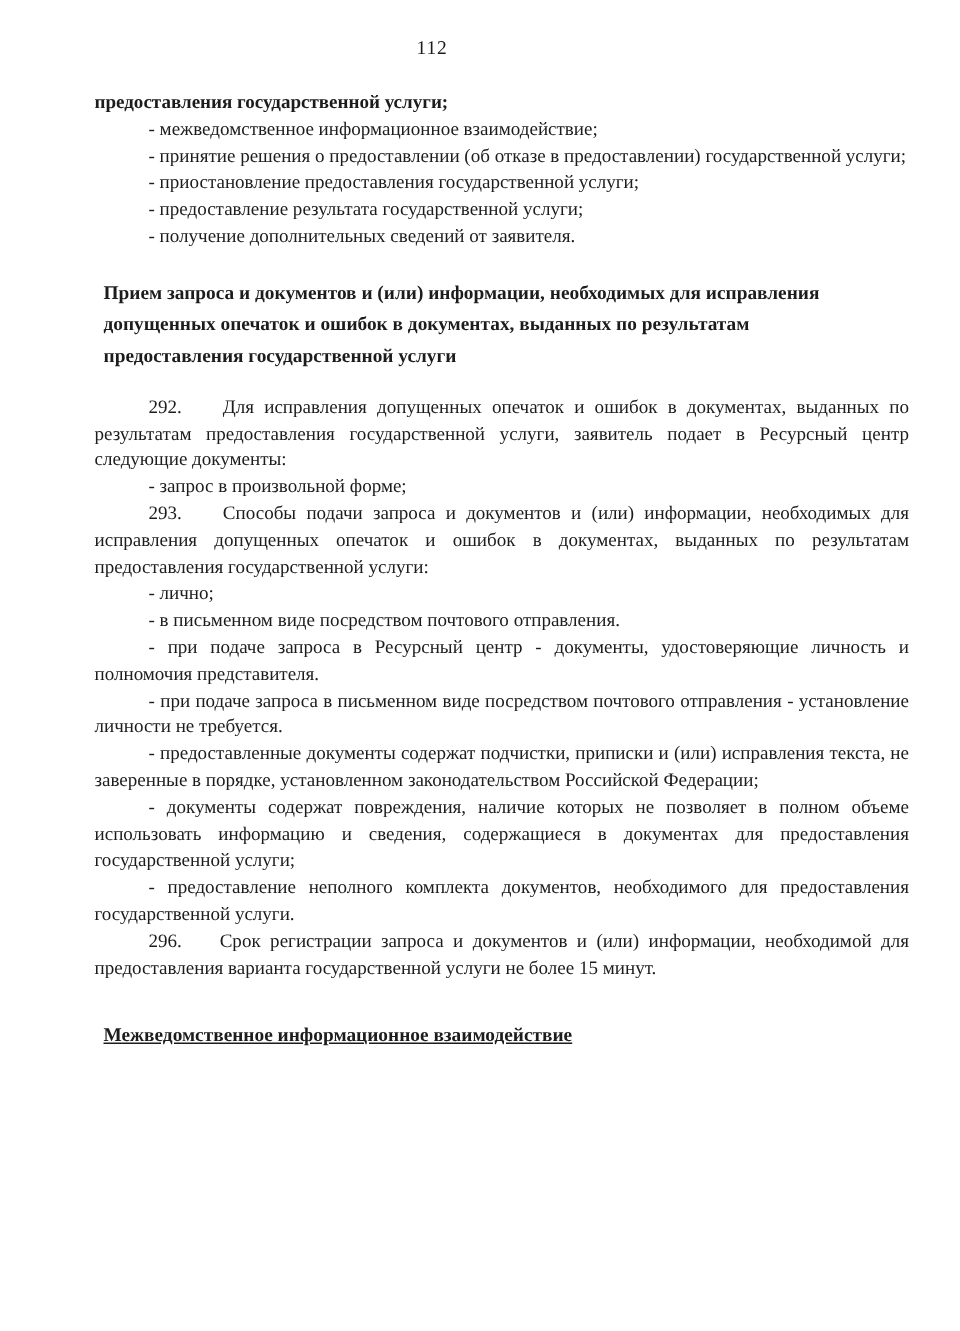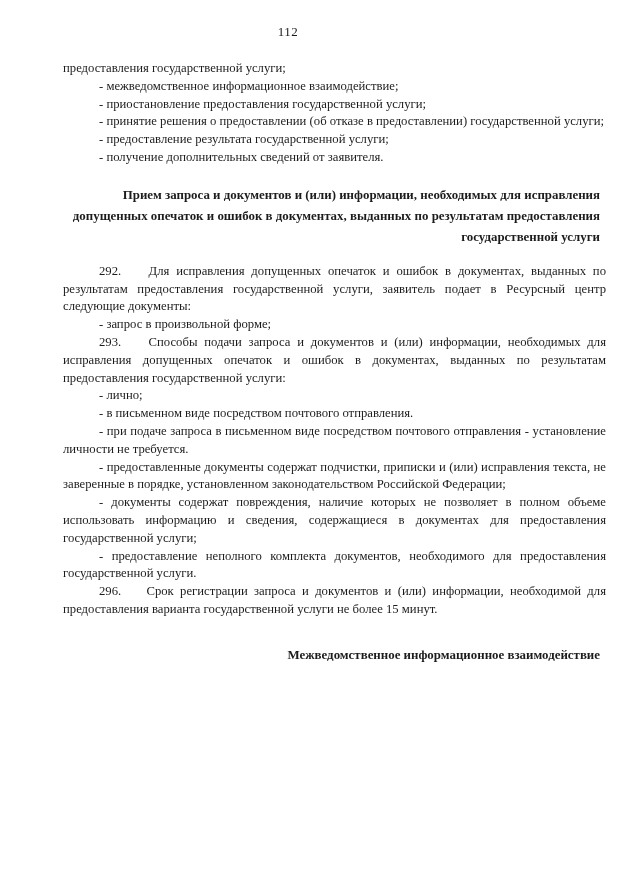--- a/index.html
+++ b/index.html
@@ -30,56 +30,59 @@
     margin-top: 38px;
     font-size: 12.7px;
     line-height: 17.8px;
   }
   p.body-text {
     text-align: justify;
     text-indent: 36px;
   }
   p.no-indent {
     text-indent: 0;
+    font-weight: bold;
   }
   h2.section-heading {
     font-size: 12.9px;
     font-weight: bold;
-    text-align: right;
+    text-align: left;
     line-height: 21px;
-    margin: 18px 6px 15px 6px;
+    margin: 18px 18px 15px 6px;
   }
   h2.section-heading.bottom {
     margin-top: 26px;
     margin-bottom: 0;
+    text-decoration: underline;
   }
 </style>
 </head>
 <body>
 
 <div class="page">
 
   <div class="page-number">112</div>
 
   <div class="content">
 
     <p class="body-text no-indent">предоставления государственной услуги;</p>
     <p class="body-text">- межведомственное информационное взаимодействие;</p>
+    <p class="body-text">- принятие решения о предоставлении (об отказе в предоставлении) государственной услуги;</p>
     <p class="body-text">- приостановление предоставления государственной услуги;</p>
-    <p class="body-text">- принятие решения о предоставлении (об отказе в предоставлении) государственной услуги;</p>
     <p class="body-text">- предоставление результата государственной услуги;</p>
     <p class="body-text">- получение дополнительных сведений от заявителя.</p>
 
     <h2 class="section-heading">Прием запроса и документов и (или) информации, необходимых для исправления допущенных опечаток и ошибок в документах, выданных по результатам предоставления государственной услуги</h2>
 
     <p class="body-text">292.&nbsp;&nbsp;&nbsp;&nbsp;Для исправления допущенных опечаток и ошибок в документах, выданных по результатам предоставления государственной услуги, заявитель подает в Ресурсный центр следующие документы:</p>
     <p class="body-text">- запрос в произвольной форме;</p>
     <p class="body-text">293.&nbsp;&nbsp;&nbsp;&nbsp;Способы подачи запроса и документов и (или) информации, необходимых для исправления допущенных опечаток и ошибок в документах, выданных по результатам предоставления государственной услуги:</p>
     <p class="body-text">- лично;</p>
     <p class="body-text">- в письменном виде посредством почтового отправления.</p>
+    <p class="body-text">- при подаче запроса в Ресурсный центр - документы, удостоверяющие личность и полномочия представителя.</p>
     <p class="body-text">- при подаче запроса в письменном виде посредством почтового отправления - установление личности не требуется.</p>
     <p class="body-text">- предоставленные документы содержат подчистки, приписки и (или) исправления текста, не заверенные в порядке, установленном законодательством Российской Федерации;</p>
     <p class="body-text">- документы содержат повреждения, наличие которых не позволяет в полном объеме использовать информацию и сведения, содержащиеся в документах для предоставления государственной услуги;</p>
     <p class="body-text">- предоставление неполного комплекта документов, необходимого для предоставления государственной услуги.</p>
     <p class="body-text">296.&nbsp;&nbsp;&nbsp;&nbsp;Срок регистрации запроса и документов и (или) информации, необходимой для предоставления варианта государственной услуги не более 15 минут.</p>
 
     <h2 class="section-heading bottom">Межведомственное информационное взаимодействие</h2>
 
   </div>
 </div>

